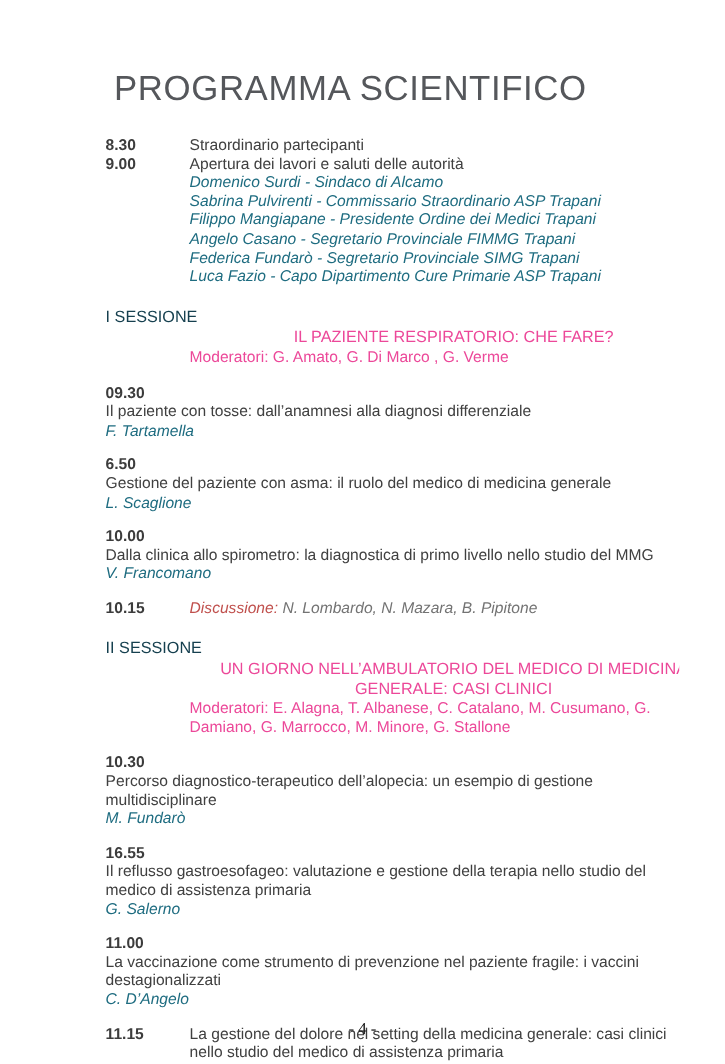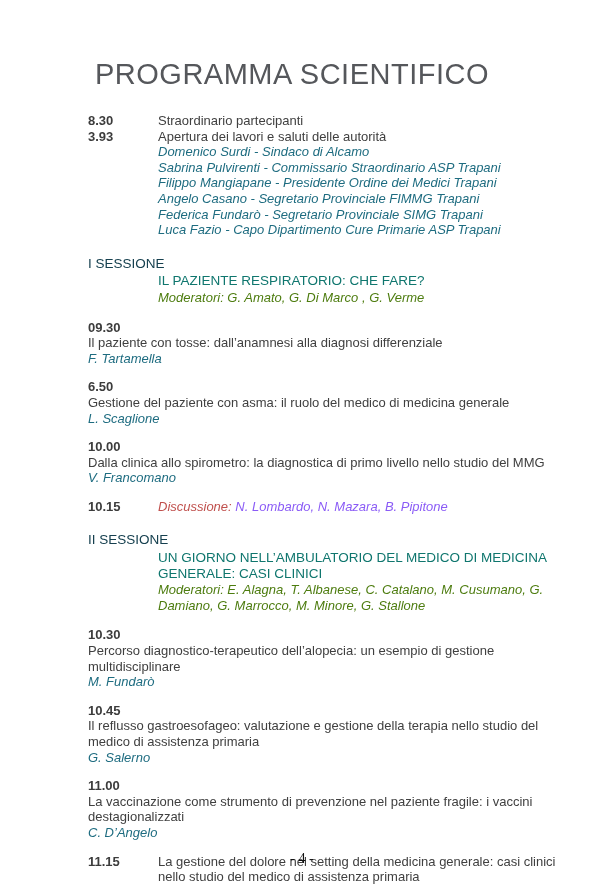--- a/index.html
+++ b/index.html
@@ -34,29 +34,29 @@
   .speaker { white-space:nowrap; }
 
   .session { margin-top:18px; }
   .session-label {
     padding-left:50px;
     font-weight:400; font-size:13.5px;
     color:#16404f;
     margin-bottom:2px;
   }
   .session-head { padding-left:120px; width:440px; }
-  .session-title { color:#0f766e; font-size:13.5px; }
-  .moderators { color:#4d7c0f; font-style:italic; margin-top:1px; }
+  .session-title { color:#ec4899; font-size:13.5px;text-align:center; }
+  .moderators { color:#ec4899; margin-top:1px; }
   .session-items { margin-top:14px; }
 
   .item-title { color:#404040; }
   .item-speaker { font-style:italic; color:#1e6c80; }
 
   .discussion-label { color:#c0504d; font-style:italic; }
-  .discussion-names { color:#8b5cf6; font-style:italic; }
+  .discussion-names { color:#737373; font-style:italic; }
 
   .footer-pagenum {
     position:absolute; bottom:38px; left:0; right:0;
     text-align:center;
     font-family:"Liberation Serif", serif;
     font-size:14px; color:#111111;
   }
   .bottom-bar {
     position:absolute; bottom:0; left:0;
     width:100%; height:11px;
@@ -73,21 +73,21 @@
   <div class="body">
 
     <div class="row">
       <span class="time">8.30</span>
       <div class="content">
         <div class="item-title">Straordinario partecipanti</div>
       </div>
     </div>
 
     <div class="row">
-      <span class="time">3.93</span>
+      <span class="time">9.00</span>
       <div class="content">
         <div class="item-title">Apertura dei lavori e saluti delle autorità</div>
         <div class="speakers">
           <div class="speaker">Domenico Surdi - Sindaco di Alcamo</div>
           <div class="speaker">Sabrina Pulvirenti - Commissario Straordinario ASP Trapani</div>
           <div class="speaker">Filippo Mangiapane - Presidente Ordine dei Medici Trapani</div>
           <div class="speaker">Angelo Casano - Segretario Provinciale FIMMG Trapani</div>
           <div class="speaker">Federica Fundarò - Segretario Provinciale SIMG Trapani</div>
           <div class="speaker">Luca Fazio - Capo Dipartimento Cure Primarie ASP Trapani</div>
         </div>
@@ -140,21 +140,21 @@
       </div>
       <div class="session-items">
         <div class="row gap">
           <span class="time">10.30</span>
           <div class="content">
             <div class="item-title">Percorso diagnostico-terapeutico dell’alopecia: un esempio di gestione multidisciplinare</div>
             <div class="item-speaker">M. Fundarò</div>
           </div>
         </div>
         <div class="row gap">
-          <span class="time">10.45</span>
+          <span class="time">16.55</span>
           <div class="content">
             <div class="item-title">Il reflusso gastroesofageo: valutazione e gestione della terapia nello studio del medico di assistenza primaria</div>
             <div class="item-speaker">G. Salerno</div>
           </div>
         </div>
         <div class="row gap">
           <span class="time">11.00</span>
           <div class="content">
             <div class="item-title">La vaccinazione come strumento di prevenzione nel paziente fragile: i vaccini destagionalizzati</div>
             <div class="item-speaker">C. D’Angelo</div>

